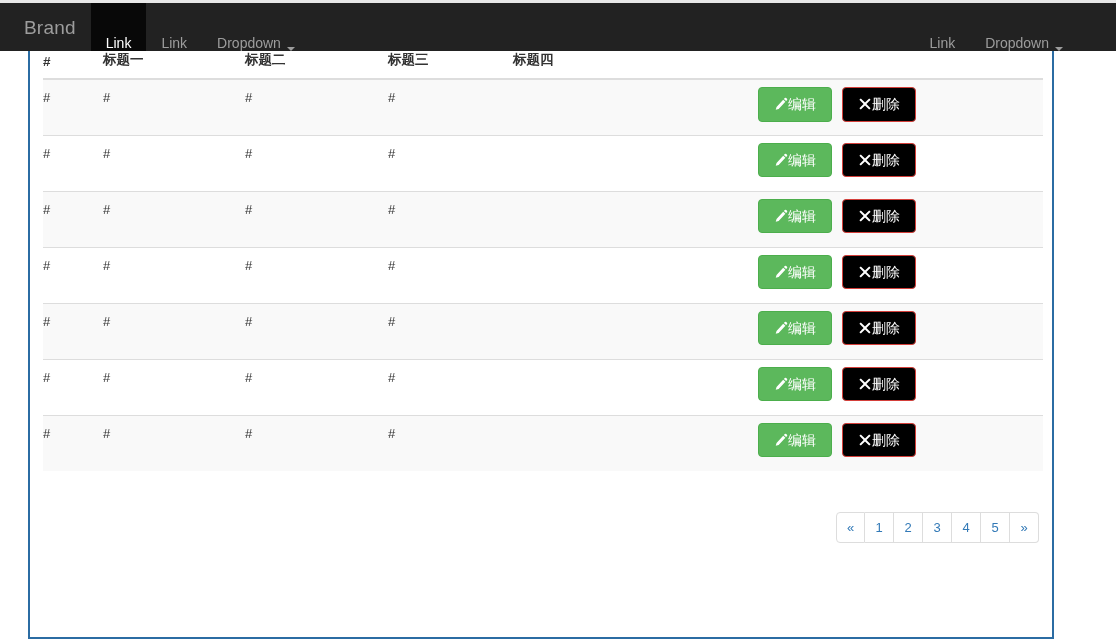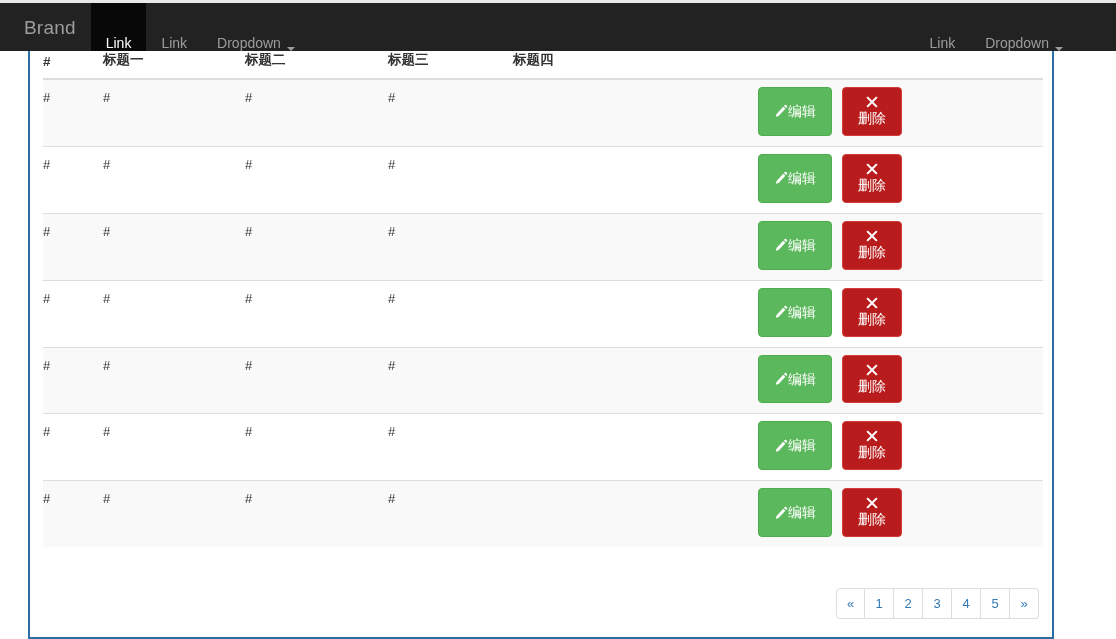--- a/index.html
+++ b/index.html
@@ -192,21 +192,21 @@
     border-radius: 4px;
     color: #ffffff;
     font-size: 14px;
     font-family: "Liberation Sans", sans-serif;
     padding: 7px 15px;
     cursor: pointer;
     line-height: 1.35;
     white-space: nowrap;
   }
   .btn-edit { background: #5cb85c; border: 1px solid #4cae4c; }
-  .btn-del  { background: #b91c1c; border: 1px solid #d43f3a; flex-direction: column; }
+  .btn-del  { background: #000000; border: 1px solid #d43f3a; }
   .ico { display: inline-flex; width: 14px; height: 14px; }
   .ico svg { width: 14px; height: 14px; fill: #ffffff; }
 
   
   .pager-wrap {
     display: flex;
     justify-content: flex-end;
     padding-top: 41px;
     padding-right: 0px;
   }

